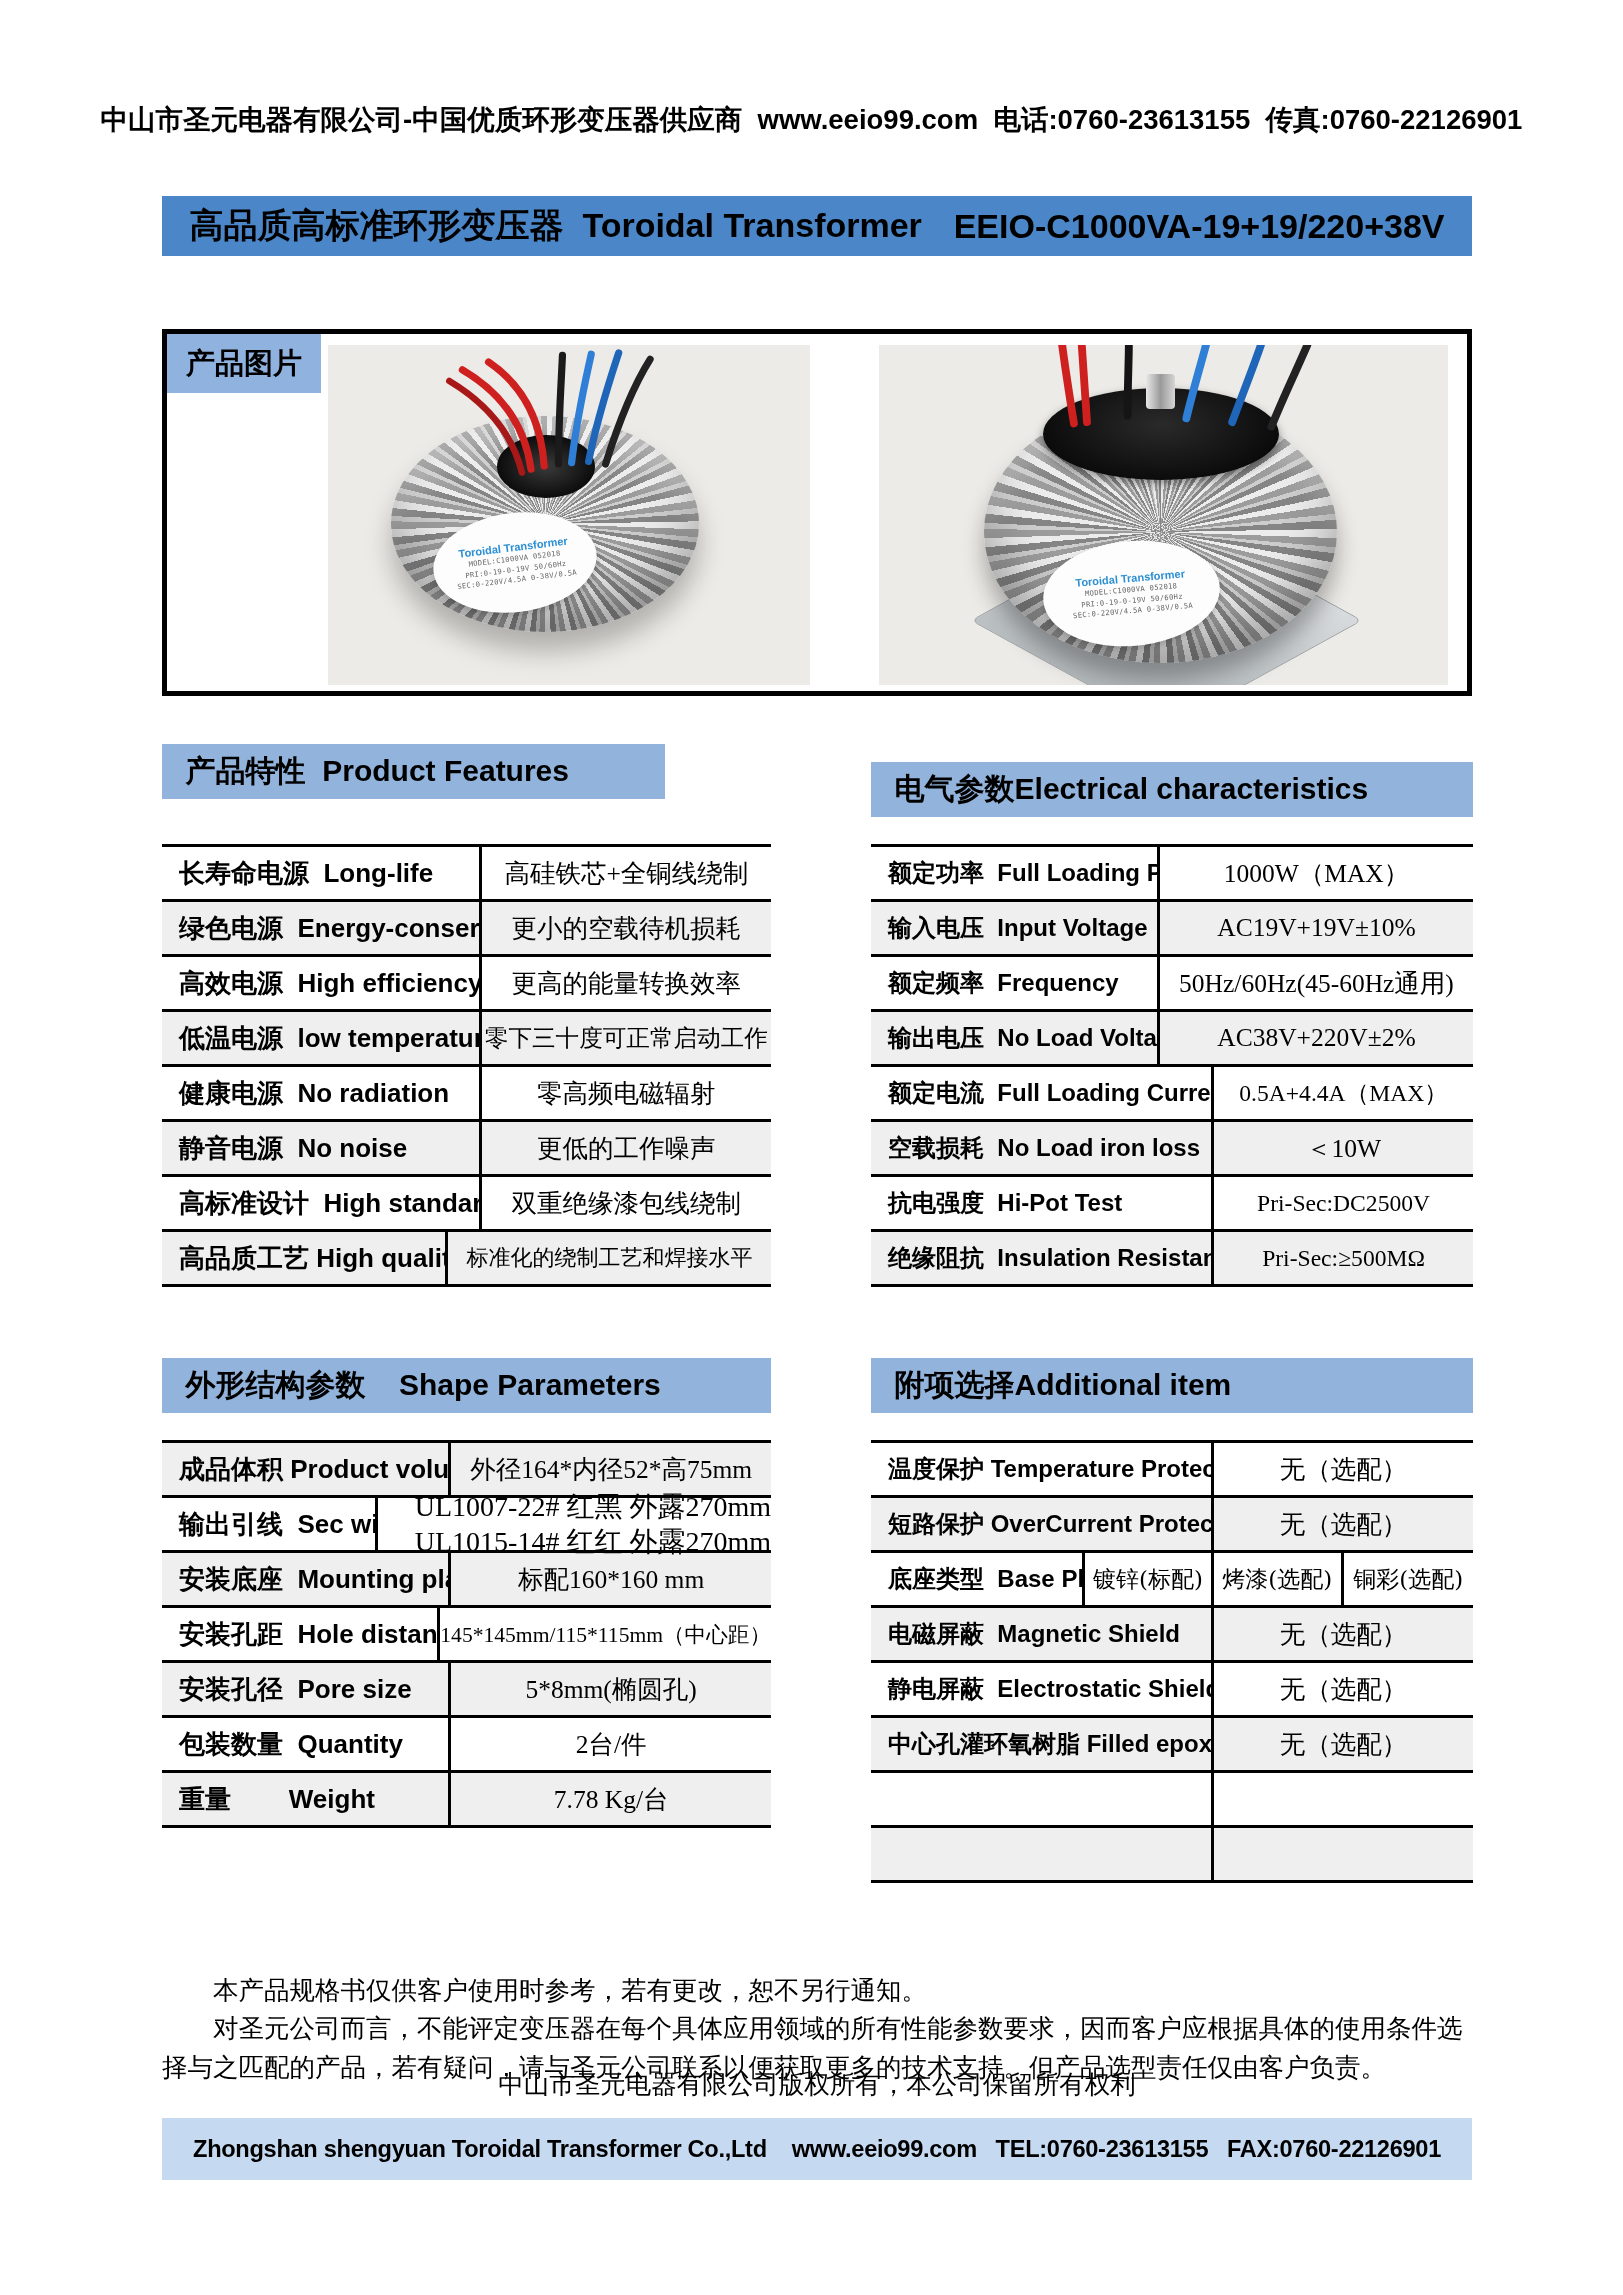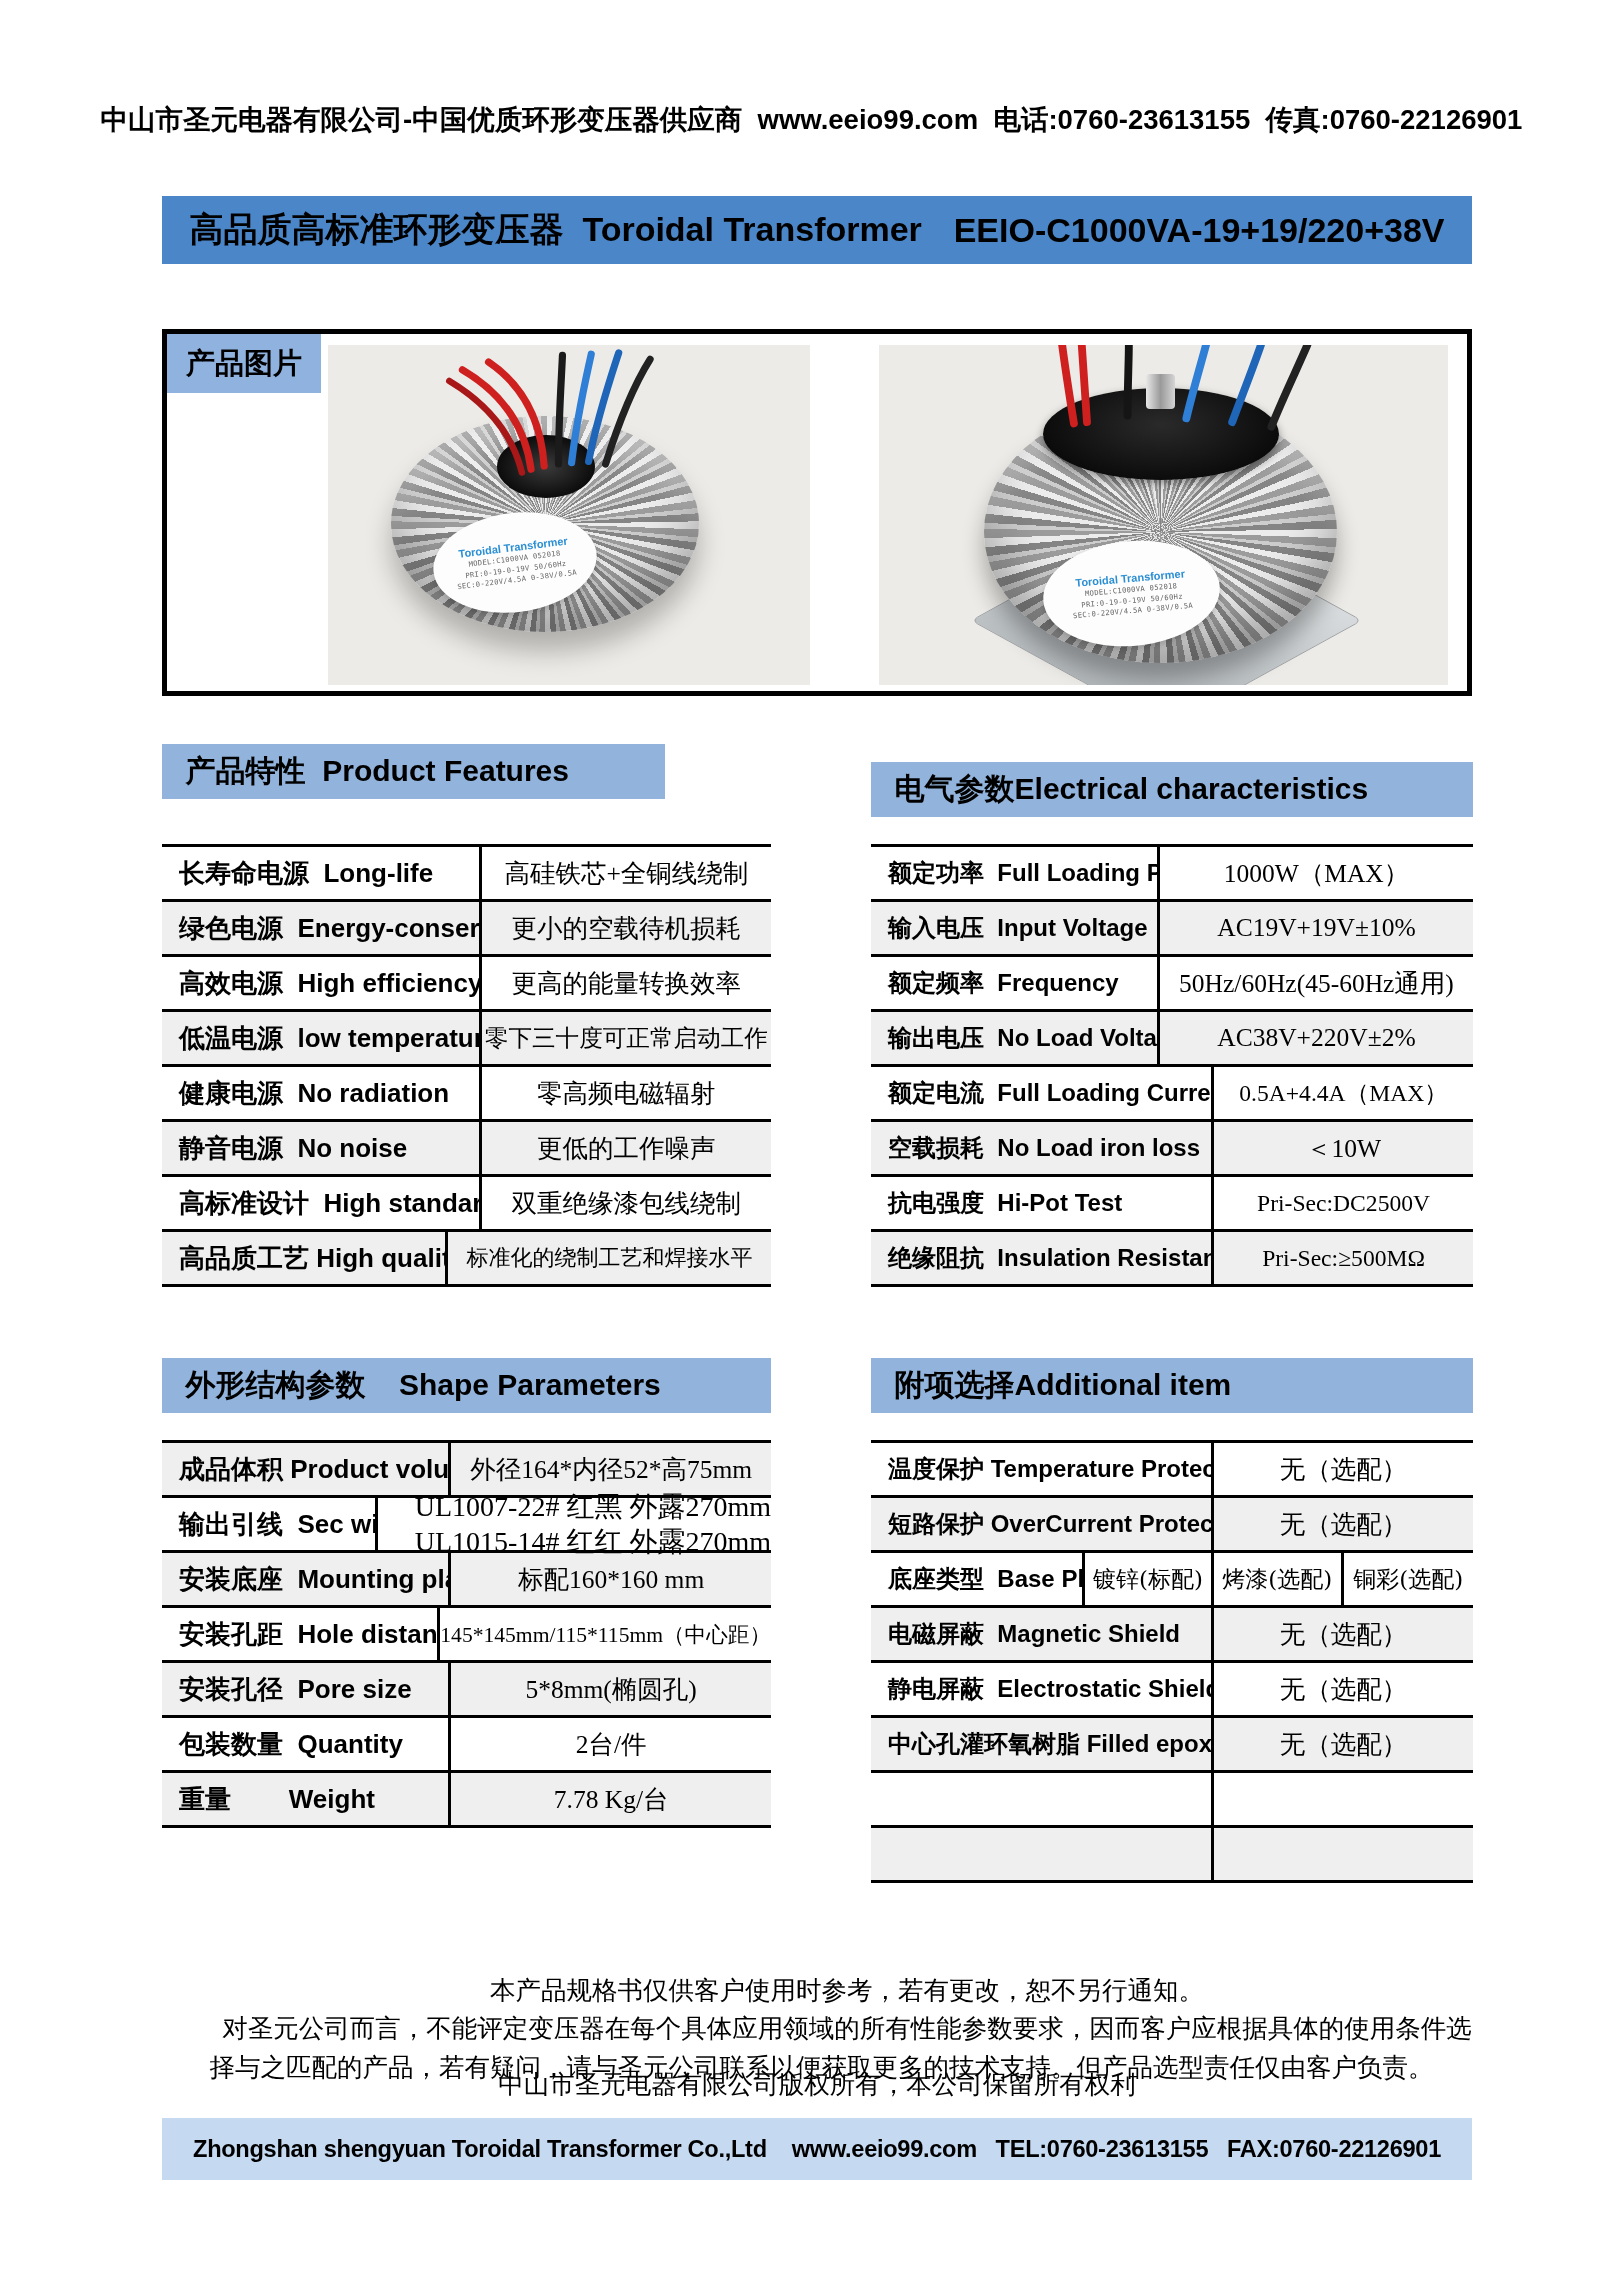--- a/index.html
+++ b/index.html
@@ -2,21 +2,21 @@
 <html style="font-size:10.5px"><head>
 <meta charset="utf-8">
 <style>
   html,body{margin:0;padding:0;background:#ffffff;}
   .page{position:relative;width:1623px;height:2295px;background:#ffffff;overflow:hidden;
         font-family:"Liberation Sans",sans-serif;color:#000;}
 
   .top-line{position:absolute;top:102px;left:0;width:100%;text-align:center;
             font-weight:bold;font-size:27.5px;white-space:pre;}
 
-  .title-bar{position:absolute;left:162px;top:196px;width:1310px;height:68px;background:#4a86c8;
+  .title-bar{position:absolute;left:162px;top:196px;width:1310px;height:60px;background:#4a86c8;
              display:flex;align-items:center;justify-content:space-between;padding:0 27.5px;
              box-sizing:border-box;font-weight:bold;font-size:34px;white-space:pre;}
 
   
   .photo-panel{position:absolute;left:162px;top:329px;width:1310px;height:367px;background:#ffffff;
                border:5.2px solid #000;box-sizing:border-box;}
   .photo-label{position:absolute;left:0;top:0;width:154px;height:59px;background:#8fb2df;
                display:flex;align-items:center;justify-content:center;font-weight:bold;font-size:29px;}
   .photo{position:absolute;top:10.5px;height:340px;background:#edebe7;overflow:hidden;}
   .photo1{left:161px;width:482px;}
@@ -76,21 +76,21 @@
   .v33{font-size:21.6px;}
   .v2line{font-size:28px;line-height:1.25;padding-left:37px;}
   .bp-label{width:35.5%!important;}
   .bp-opt{width:21.5%;display:flex;align-items:center;justify-content:center;border-right:3.3px solid #000;
           font-family:"DejaVu Serif","Liberation Serif",serif;font-size:23px;box-sizing:border-box;}
   .bp-opt.lastopt{border-right:none;flex:1;text-align:right;}
 
   
   .notes{position:absolute;left:162px;top:1971px;width:1319px;
          font-family:"DejaVu Serif","Liberation Serif",serif;font-size:25.5px;line-height:1.5;}
-  .notes p{margin:0;text-indent:2em;text-align:center;}
+  .notes p{margin:0;text-indent:2em;}
   .copyright{position:absolute;left:162px;top:2067px;width:1310px;text-align:center;
              font-family:"DejaVu Serif","Liberation Serif",serif;font-size:25.5px;}
   .bottom-bar{position:absolute;left:162px;top:2118px;width:1310px;height:62px;background:#c5d9f1;
               display:flex;align-items:center;justify-content:center;font-weight:bold;font-size:23.6px;
               letter-spacing:-0.3px;white-space:pre;}
 </style>
 </head>
 <body>
 
 <div class="page">

